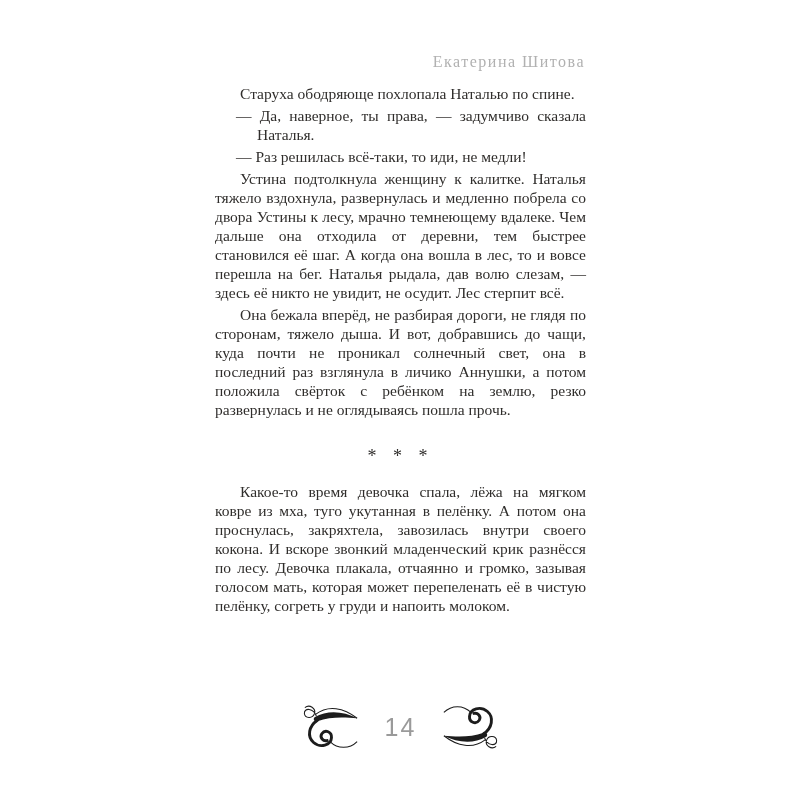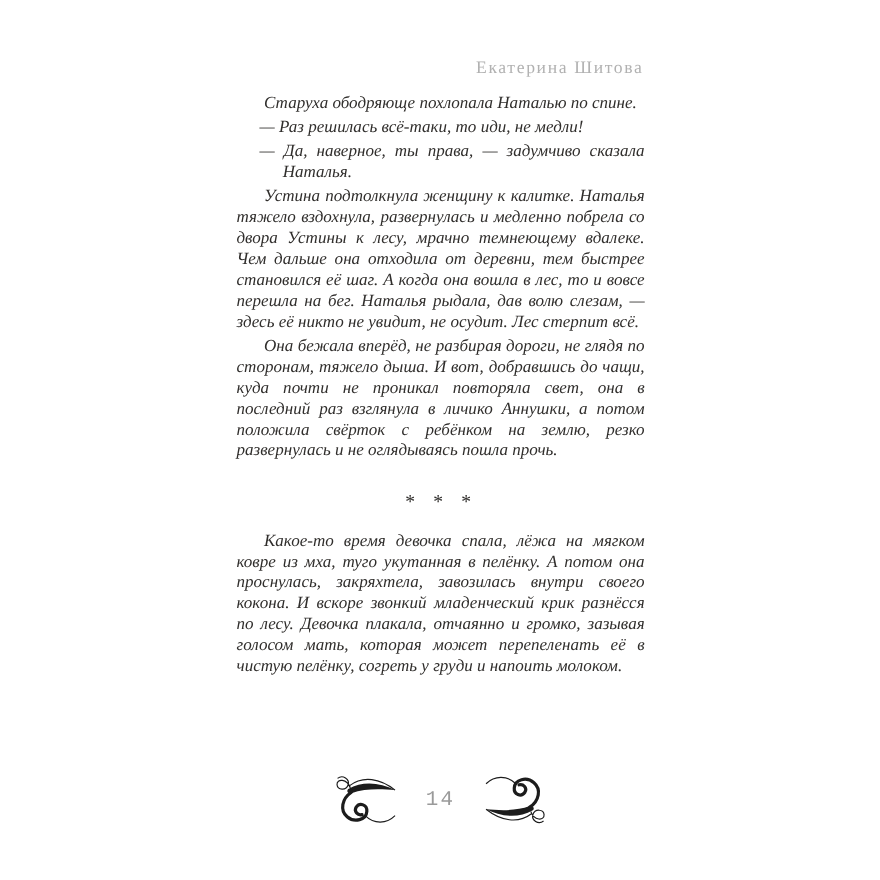--- a/index.html
+++ b/index.html
@@ -17,53 +17,53 @@
   }
   .running-header{
     position:absolute;top:53px;right:215px;
     font-size:16px;letter-spacing:1.5px;color:var(--header-gray);
     font-family:"Liberation Serif","DejaVu Serif",serif;
   }
   .text-block{
     position:absolute;left:215px;top:84px;width:371px;
     font-size:15.5px;line-height:19px;text-align:justify;
   }
-  .text-block p{margin:0 0 3px 0;font-style:italic;}
+  .text-block p{margin:0 0 3px 0;}
   .text-block p.narrative{text-indent:25px;}
   .text-block p.dialogue{padding-left:42px;text-indent:-21px;}
   .text-block p.separator{
     text-align:center;text-indent:0;padding:0;
     font-size:18px;letter-spacing:6px;
     margin:28px 0 16px 0;color:var(--text-color);
   }
   .footer{
     position:absolute;left:215px;top:701px;width:371px;
     display:flex;align-items:center;justify-content:center;gap:24px;
   }
   .page-number{
-    font-size:19px;color:var(--pagenum-gray);letter-spacing:2px;
-    font-family:Liberation Mono, monospace;
+    font-size:25px;color:var(--pagenum-gray);letter-spacing:2px;
+    font-family:Liberation Sans, sans-serif;
   }
   .orn{display:inline-block;width:60px;height:52px;line-height:0;}
   .orn svg{width:60px;height:52px;display:block;}
   .orn.flip svg{transform:rotate(180deg);}
 </style>
 </head>
 <body>
 
 <div class="page">
 
   <div class="running-header">Екатерина Шитова</div>
 
   <div class="text-block">
       <p class="narrative">Старуха ободряюще похлопала Наталью по спине.</p>
+      <p class="dialogue">— Да, наверное, ты права, — задумчиво сказала Наталья.</p>
       <p class="dialogue">— Раз решилась всё-таки, то иди, не медли!</p>
-      <p class="dialogue">— Да, наверное, ты права, — задумчиво сказала Наталья.</p>
       <p class="narrative">Устина подтолкнула женщину к калитке. Наталья тяжело вздохнула, развернулась и медленно побрела со двора Устины к лесу, мрачно темнеющему вдалеке. Чем дальше она отходила от деревни, тем быстрее становился её шаг. А когда она вошла в лес, то и вовсе перешла на бег. Наталья рыдала, дав волю слезам, — здесь её никто не увидит, не осудит. Лес стерпит всё.</p>
-      <p class="narrative">Она бежала вперёд, не разбирая дороги, не глядя по сторонам, тяжело дыша. И вот, добравшись до чащи, куда почти не проникал повторяла свет, она в последний раз взглянула в личико Аннушки, а потом положила свёрток с ребёнком на землю, резко развернулась и не оглядываясь пошла прочь.</p>
+      <p class="narrative">Она бежала вперёд, не разбирая дороги, не глядя по сторонам, тяжело дыша. И вот, добравшись до чащи, куда почти не проникал солнечный свет, она в последний раз взглянула в личико Аннушки, а потом положила свёрток с ребёнком на землю, резко развернулась и не оглядываясь пошла прочь.</p>
       <p class="separator">* * *</p>
       <p class="narrative">Какое-то время девочка спала, лёжа на мягком ковре из мха, туго укутанная в пелёнку. А потом она проснулась, закряхтела, завозилась внутри своего кокона. И вскоре звонкий младенческий крик разнёсся по лесу. Девочка плакала, отчаянно и громко, зазывая голосом мать, которая может перепеленать её в чистую пелёнку, согреть у груди и напоить молоком.</p>
     </div>
 
   <div class="footer">
     <span class="orn">
       <svg viewBox="0 0 62 52" xmlns="http://www.w3.org/2000/svg">
         <g fill="none" stroke="#1c1c1c">
           <path stroke-width="1.1" d="M16 15 C13 6 3 6 3.5 12 C4 17 12 18 14 12 C15.5 7 9 2 4 6"></path>
           <path stroke-width="1.1" d="M15 13 C28 3 44 6 58 17"></path>

